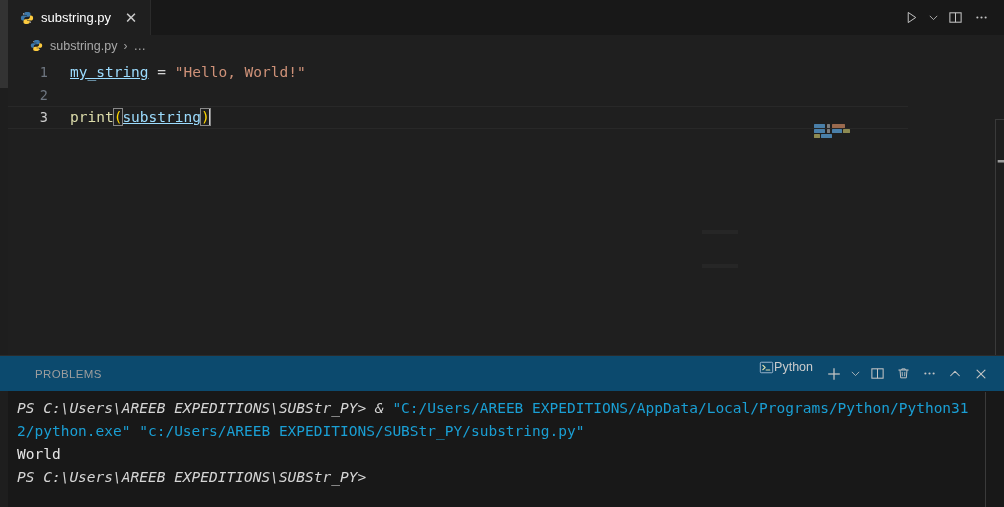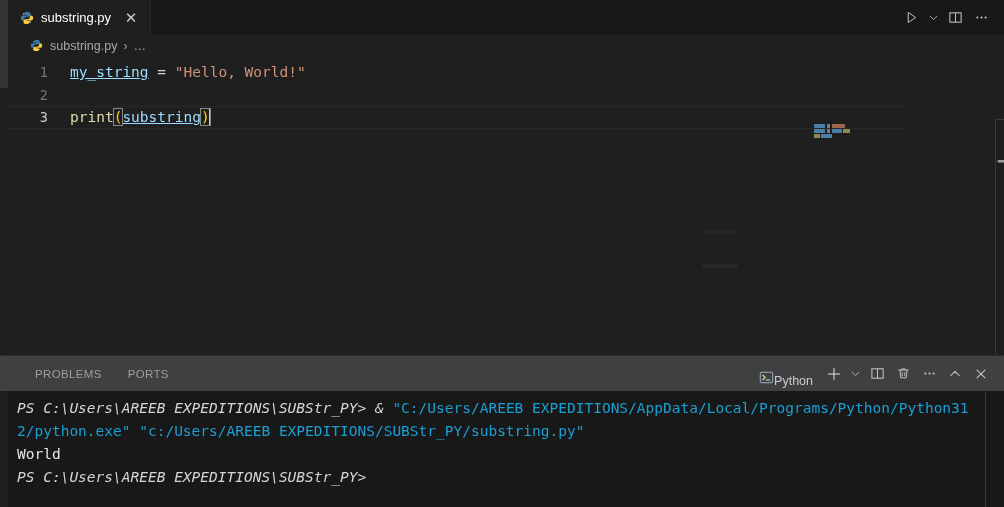--- a/index.html
+++ b/index.html
@@ -126,21 +126,21 @@
   }
   .rw-T {
     position:absolute; left:989px; top:99px;
     font-family:"Liberation Sans",sans-serif;
     font-size:31px; color:#9d9d9d; line-height:1;
   }
 
   
   .panel {
     position:absolute; left:0; top:355px; width:1004px; height:152px;
-    background:#404040;
+    background:#0c4a6e;
     border-top:1px solid #2b2b2b;
   }
   .panel-header {
     position:absolute; left:0; top:0; width:1004px; height:35px;
     display:flex; align-items:center;
   }
   .ptabs { display:flex; align-items:center; height:35px; padding-left:22px; gap:0; }
   .ptab {
     font-size:11.5px; letter-spacing:.35px; color:#9d9d9d;
     padding:0 13px; height:35px;
@@ -150,21 +150,21 @@
   .ptab.active { color:#e7e7e7; }
   .ptab.active::after {
     content:""; position:absolute; left:13px; right:13px; bottom:4px;
     height:1.5px; background:#0078d4;
   }
   .panel-actions {
     position:absolute; right:10px; top:0; height:35px;
     display:flex; align-items:center; gap:0;
   }
   .term-chip {
-    display:flex; align-items:flex-end; gap:0;
+    display:flex; align-items:flex-start; gap:0;
     padding:0 8px 0 4px; height:28px; color:#cccccc; font-size:12.5px;
   }
   .pbtn {
     width:26px; height:28px;
     display:flex; align-items:center; justify-content:center;
     color:#c5c5c5;
   }
   .pbtn.narrow { width:17px; }
 
   
@@ -283,23 +283,20 @@
     <div class="right-widget"></div>
     <div class="rw-T">T</div>
   </div>
 
   <div class="panel">
     <div class="panel-header">
       <div class="ptabs" id="ptabs">
           <div class="ptab">
             <span>PROBLEMS</span>
           </div>
-          <div class="ptab">
-            <span>PORTS</span>
-          </div>
         </div>
       <div class="panel-actions">
         <div class="term-chip">
           <span>
             <svg width="15" height="15" viewBox="0 0 16 16">
               <rect x="1.4" y="2.4" width="13.2" height="11.2" fill="none" stroke="#9ab4cc" stroke-width="1.05" rx="1"></rect>
               <path d="M4 5.6 6.6 8 4 10.4" fill="none" stroke="#dcdcaa" stroke-width="1.1" stroke-linecap="round" stroke-linejoin="round"></path>
               <line x1="7.6" y1="10.6" x2="11.6" y2="10.6" stroke="#dcdcaa" stroke-width="1.1" stroke-linecap="round"></line>
             </svg>
           </span>

